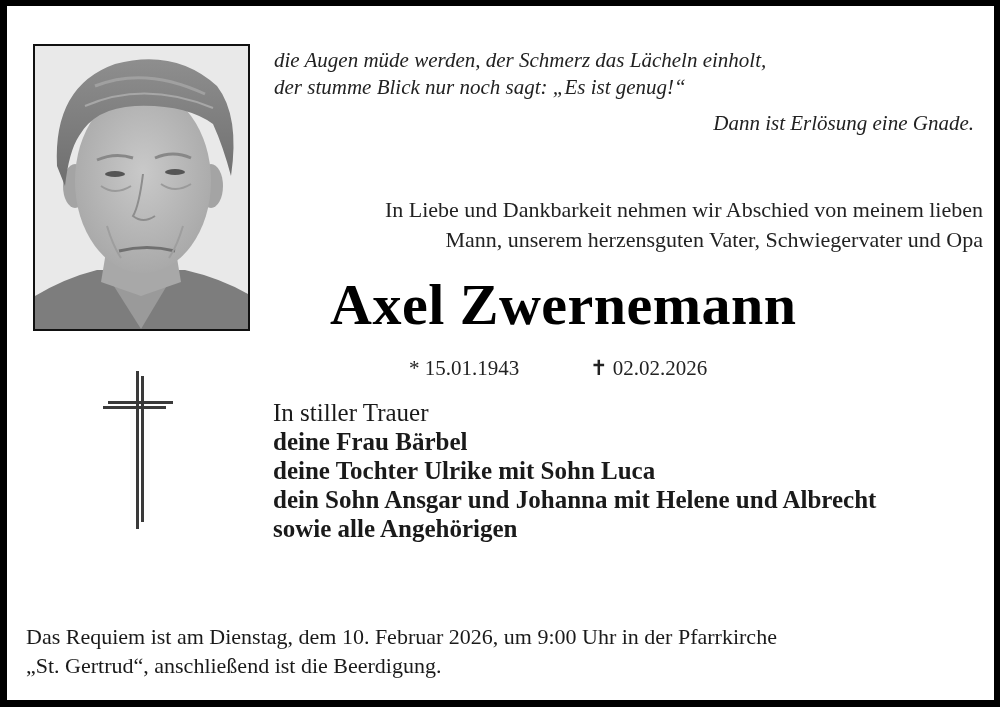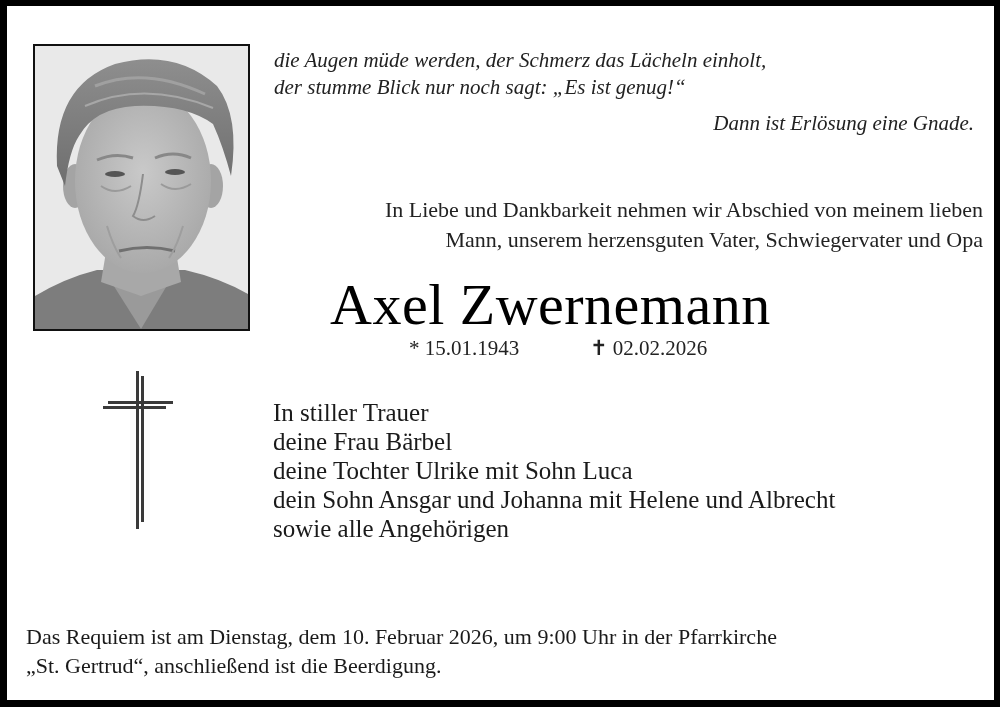--- a/index.html
+++ b/index.html
@@ -56,30 +56,30 @@
       line-height: 30px;
       color: #222;
     }
     .intro .line { display: block; white-space: nowrap; text-align: right; }
 
     .name {
       position: absolute;
       left: 323px;
       top: 266px;
       font-size: 58px;
-      font-weight: normal;
+      font-weight: bold;
       line-height: 66px;
       color: #000;
       letter-spacing: 0.5px;
       white-space: nowrap;
     }
 
     .dates {
       position: absolute;
-      top: 329px;
+      top: 349px;
       font-size: 21px;
       line-height: 26px;
       color: #222;
       white-space: nowrap;
     }
     .dates.birth { left: 402px; }
     .dates.death { left: 583px; }
 
     .cross {
       position: absolute;
@@ -92,21 +92,21 @@
 
     .mourners {
       position: absolute;
       left: 266px;
       top: 392px;
       font-size: 25px;
       line-height: 29px;
       color: #1a1a1a;
     }
     .mourners .line { display: block; white-space: nowrap; }
-    .mourners .bold { font-weight: normal; }
+    .mourners .bold { font-weight: bold; }
 
     .place {
       position: absolute;
       left: 19px;
       top: 562px;
       font-size: 22px;
       line-height: 28px;
       white-space: nowrap;
       color: #1a1a1a;
     }

